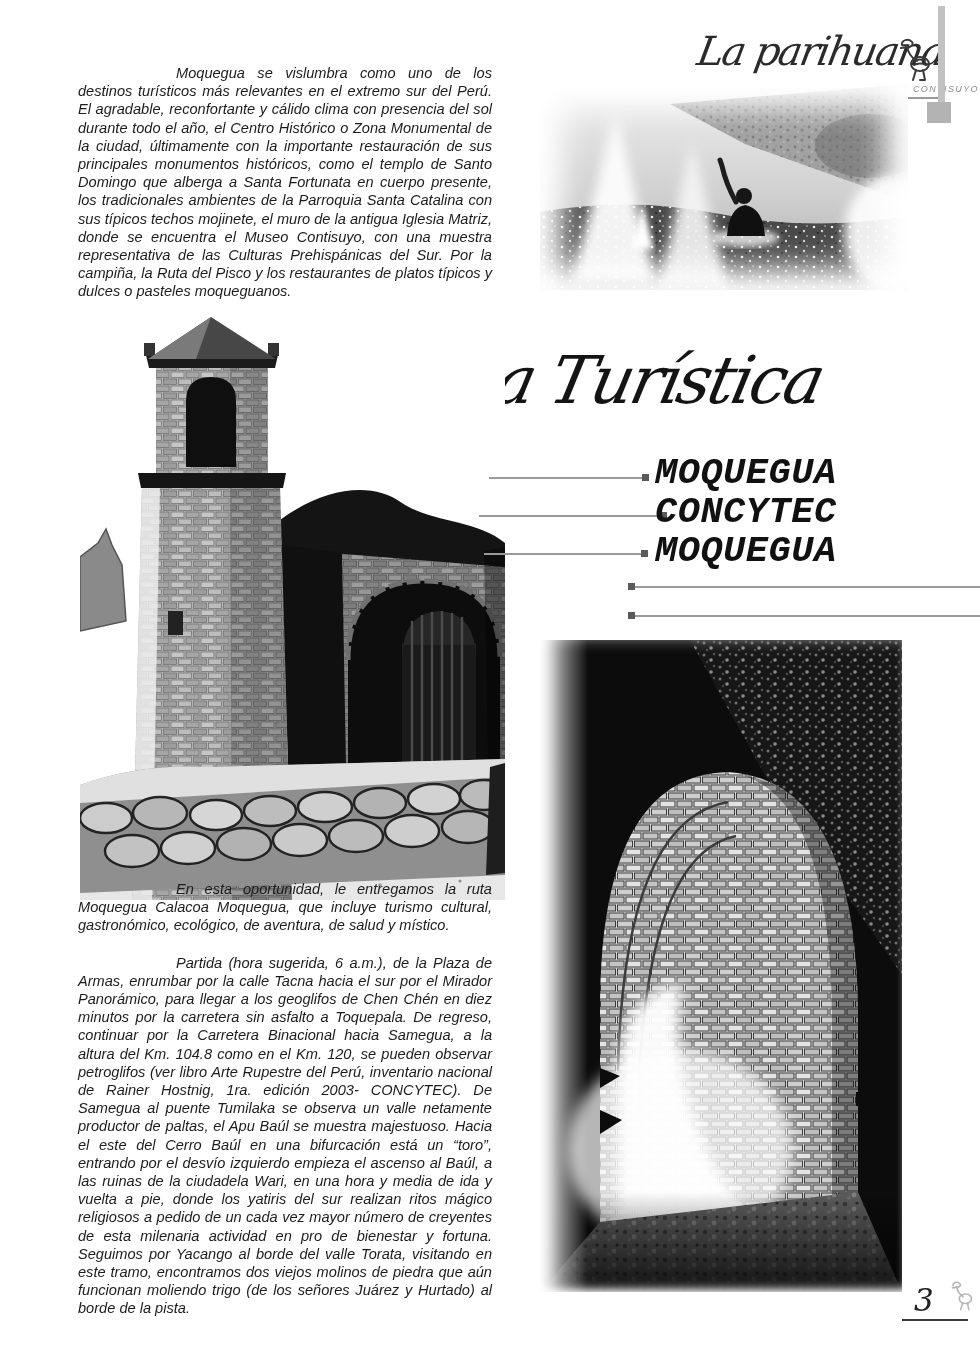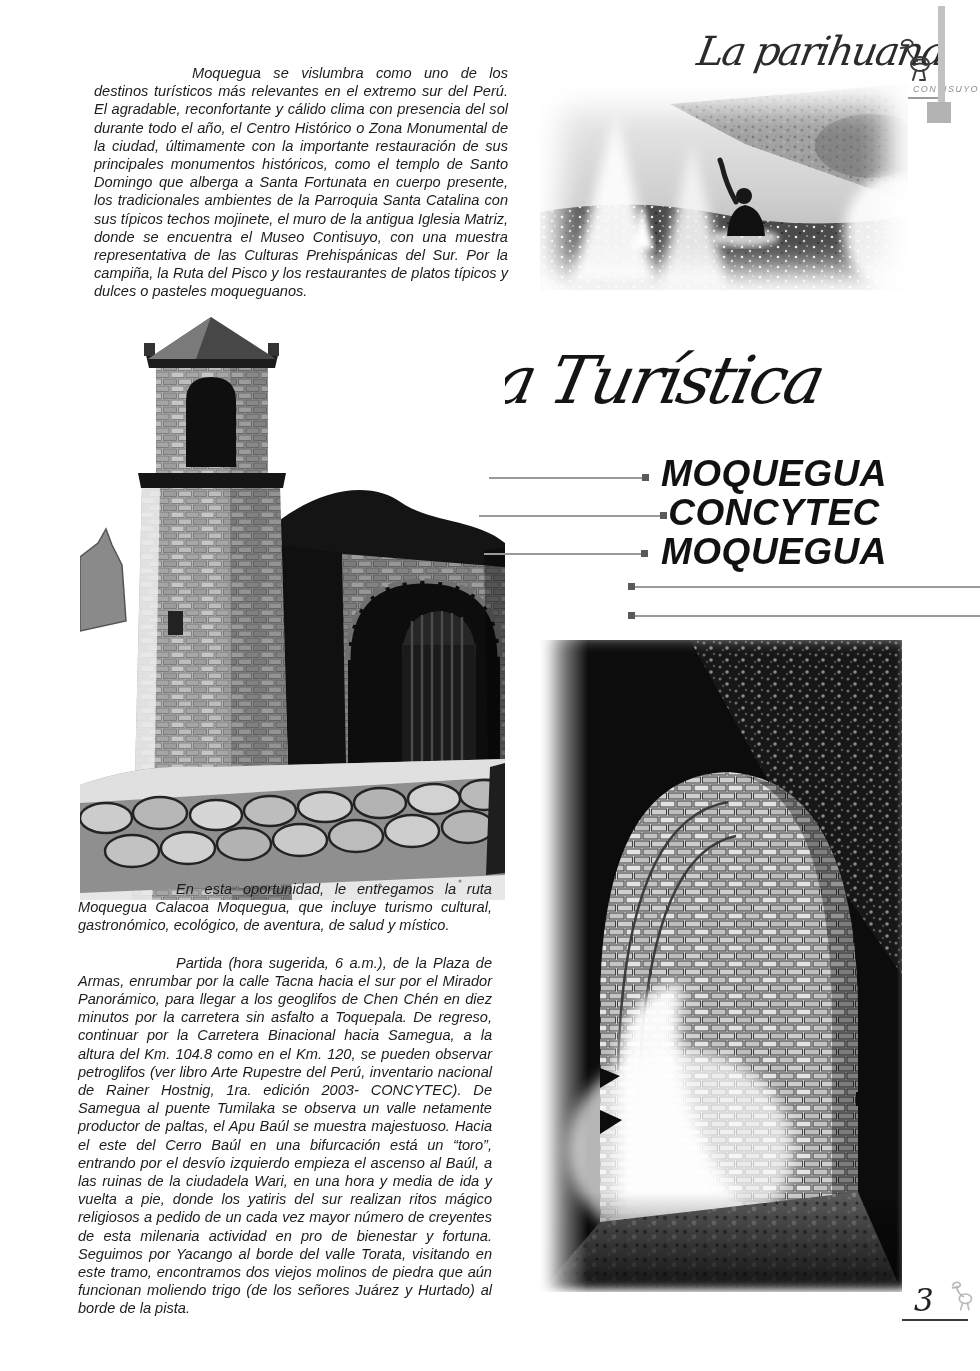--- a/index.html
+++ b/index.html
@@ -21,41 +21,41 @@
     font-size:9px; letter-spacing:1.4px; color:#8c8c8c;
     border-bottom:2px solid #9a9a9a; padding-bottom:3px; text-align:center;
     font-style:italic; white-space:nowrap;
   }
   .masthead-bird { position:absolute; left:893px; top:36px; width:44px; height:48px; }
   .masthead-vbar { position:absolute; left:938px; top:6px; width:7px; height:98px; background:#c2c2c2; }
   .masthead-vbar-sq { position:absolute; left:927px; top:102px; width:24px; height:21px; background:#b3b3b3; }
 
   
   .intro {
-    position:absolute; left:94px; top:64px; width:414px;
+    position:absolute; left:78px; top:64px; width:414px;
     font-style:italic; font-size:14.6px; line-height:18.2px;
     text-align:justify; text-indent:98px; margin:0;
   }
   .body-text { position:absolute; left:78px; top:880px; width:414px; }
   .body-text p {
     font-style:italic; font-size:14.6px; line-height:18.2px;
     text-align:justify; text-indent:98px; margin:0 0 19px 0;
   }
 
   
   .script-title {
     position:absolute; left:292px; top:342px; width:640px;
     font-family:"DejaVu Serif", serif; font-style:italic;
     font-size:66px; color:#141414; white-space:nowrap;
     transform:skewX(-12deg); letter-spacing:-3px;
   }
 
   
   .route-col {
-    position:absolute; left:655px; top:454px; width:238px; text-align:center;
+    position:absolute; left:655px; top:454px; width:238px; font-family:Liberation Mono, monospace;
   }
   .route-item {
     font-weight:bold; font-style:italic; font-size:37px; line-height:39px;
     color:#111; letter-spacing:0.5px; white-space:nowrap;
   }
   .leader { position:absolute; height:2px; background:#9a9a9a; }
   .leader::after {
     content:""; position:absolute; right:-2px; top:-3px;
     width:7px; height:7px; background:#5a5a5a;
   }

